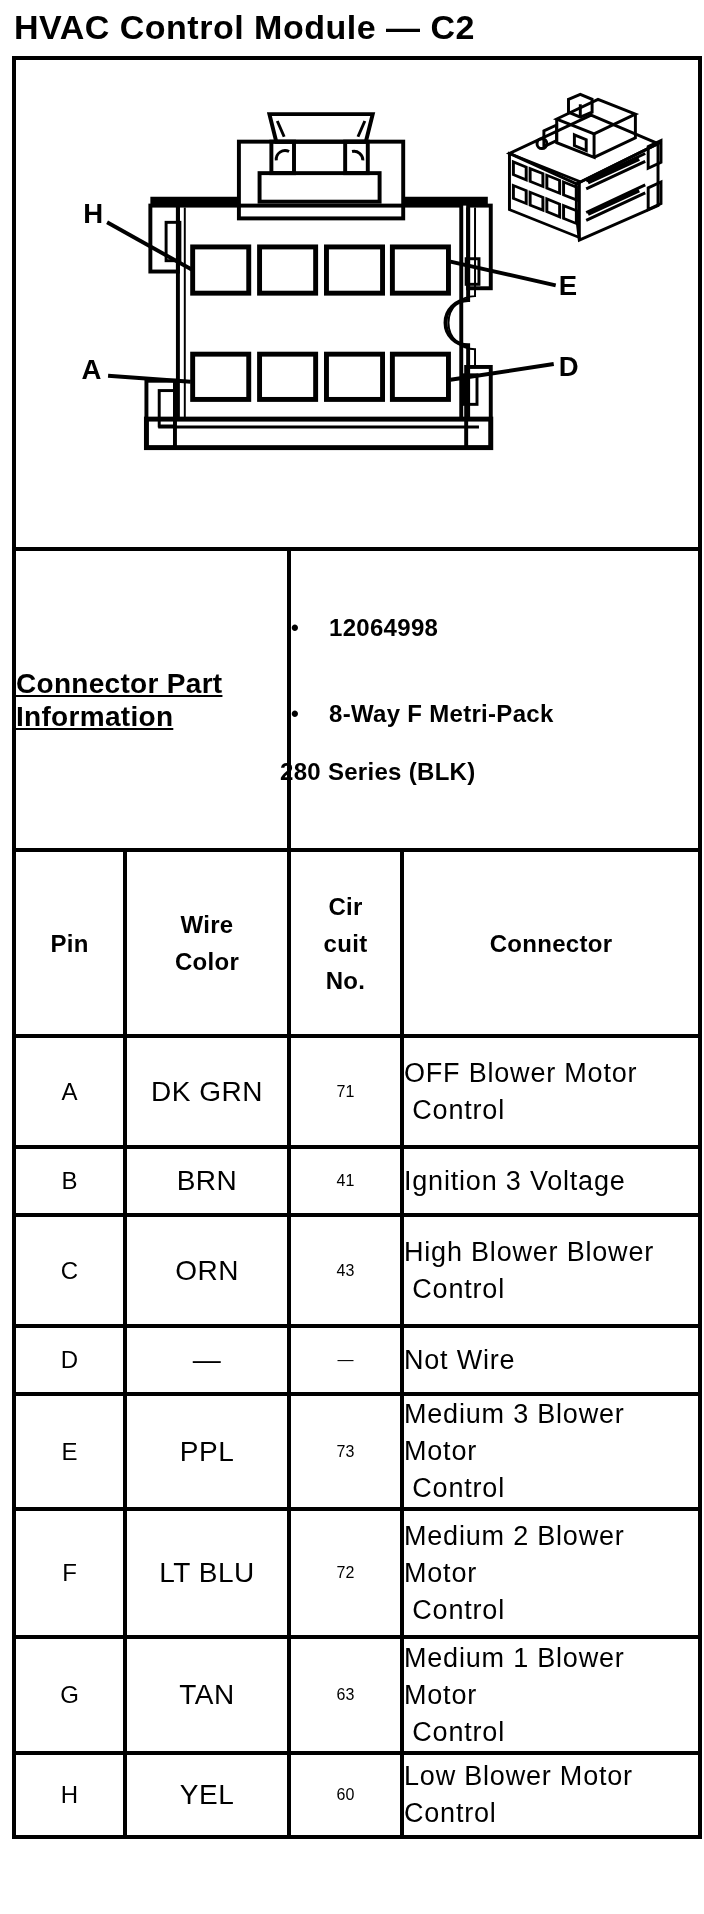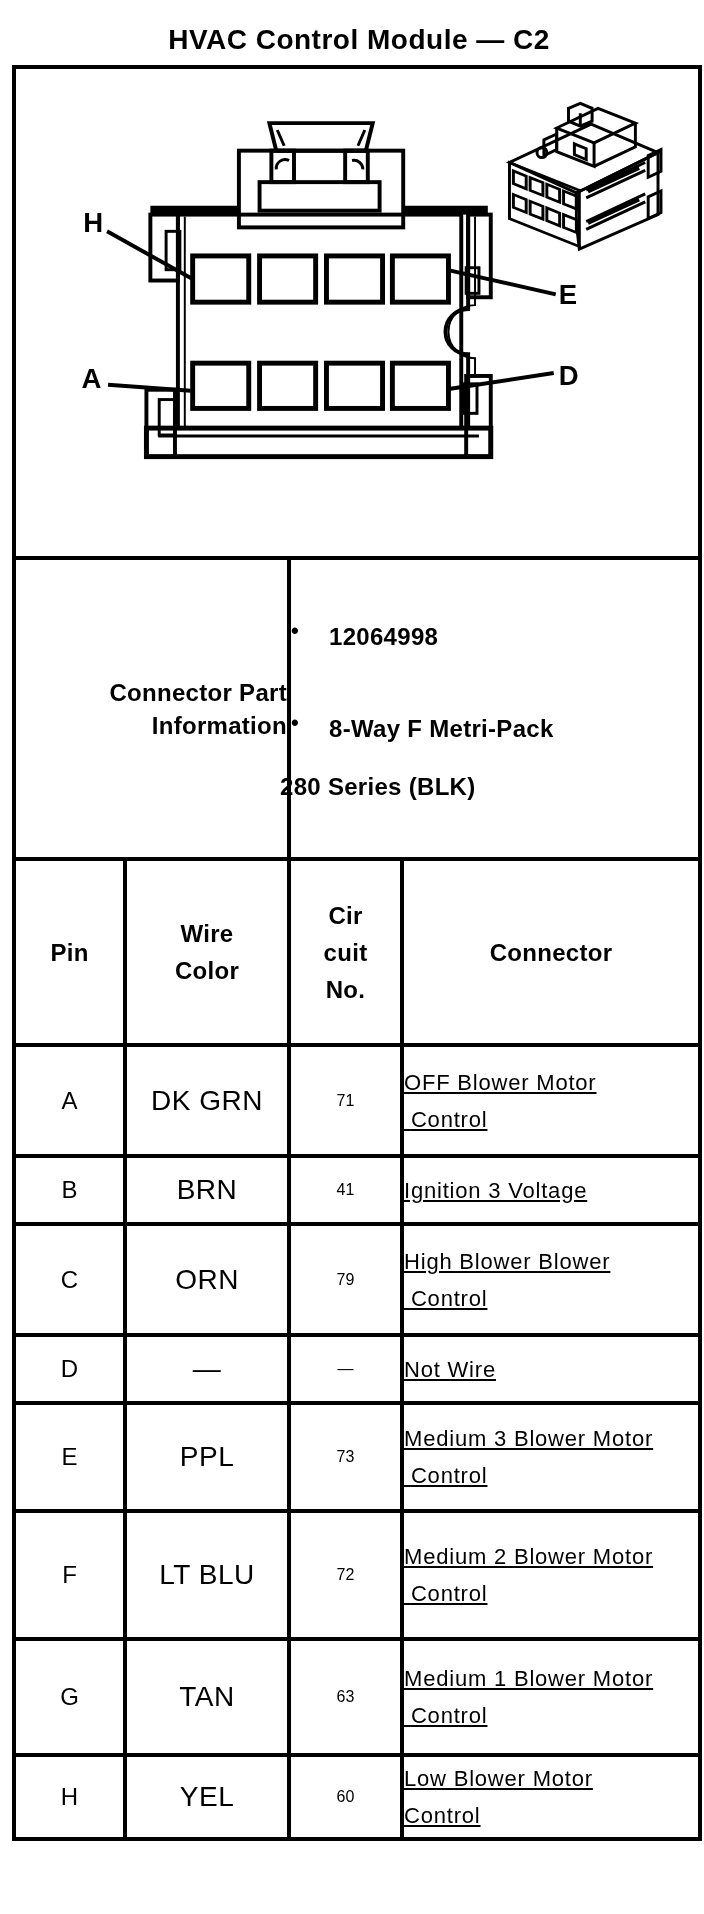--- a/index.html
+++ b/index.html
@@ -1,35 +1,35 @@
 <!DOCTYPE html>
 <html><head>
 <meta charset="utf-8">
 <style>
   html,body{margin:0;padding:0;background:#fff;color:#000;}
   body{width:704px;height:1914px;font-family:"Liberation Sans",sans-serif;overflow:hidden;}
-  h1{font-size:28px;font-weight:bold;margin:24px 0 9px 14px;letter-spacing:.5px;text-align:center;}
+  h1{font-size:34px;font-weight:bold;margin:8px 0 9px 14px;letter-spacing:.5px;}
   table.conn{border-collapse:collapse;margin-left:12px;width:686px;table-layout:fixed;}
   table.conn td,table.conn th{border:4px solid #000;padding:0;vertical-align:middle;}
   .diagram-cell{height:487px;padding:0;}
   .diagram-cell svg{display:block;}
   
-  .pi-label{height:297px;text-align:right;font-weight:bold;font-size:24px;line-height:33px;white-space:pre-line;letter-spacing:.3px;}
+  .pi-label{height:297px;text-align:left;font-weight:bold;font-size:28px;line-height:33px;white-space:pre-line;letter-spacing:.3px;text-decoration:underline;}
   .pi-bullets{vertical-align:top;padding:21px 0 0 17px;font-weight:bold;font-size:24px;letter-spacing:.3px;}
   .bullet-item{display:flex;align-items:flex-start;margin-bottom:56px;}
   .bullet-item .bullet{width:13px;margin-right:25px;font-size:22px;line-height:30px;}
-  .bullet-item .bi-text{line-height:30px;margin-top:6px;}
+  .bullet-item .bi-text{line-height:30px;}
   .wrap-line{margin:-28px 0 0 -11px;line-height:30px;}
   
   th.hdr{height:182px;vertical-align:bottom;padding-bottom:26px;font-size:24px;font-weight:bold;line-height:37px;white-space:pre-line;text-align:center;letter-spacing:.3px;}
   
   td.pin-cell{text-align:center;padding-left:34px;font-size:24px;}
   td.wire-cell{text-align:center;padding-left:14px;font-size:28px;letter-spacing:.5px;}
   td.cir-cell{text-align:center;padding-left:16px;font-size:16px;}
-  td.fn-cell{font-size:22px;line-height:37px;padding-left:3px;white-space:pre-wrap;letter-spacing:.8px;text-decoration:underline;}
+  td.fn-cell{font-size:27px;line-height:37px;padding-left:3px;white-space:pre-wrap;letter-spacing:.8px;}
   tr.r-tall{height:111px;} tr.r-short{height:68px;}
   tr.r-e{height:108px;} tr.r-f{height:128px;} tr.r-g{height:116px;} tr.r-h{height:84px;}
   .sk{fill:none;stroke:#000;}
 </style>
 </head>
 <body>
 
 <h1>HVAC Control Module — C2</h1>
 
 <table class="conn">
@@ -180,21 +180,21 @@
   </tr>
   <tr class="r-short">
     <td class="pin-cell">B</td>
     <td class="wire-cell">BRN</td>
     <td class="cir-cell">41</td>
     <td class="fn-cell">Ignition 3 Voltage</td>
   </tr>
   <tr class="r-tall">
     <td class="pin-cell">C</td>
     <td class="wire-cell">ORN</td>
-    <td class="cir-cell">79</td>
+    <td class="cir-cell">43</td>
     <td class="fn-cell">High Blower Blower
  Control</td>
   </tr>
   <tr class="r-short">
     <td class="pin-cell">D</td>
     <td class="wire-cell">—</td>
     <td class="cir-cell">—</td>
     <td class="fn-cell">Not Wire</td>
   </tr>
   <tr class="r-e">

